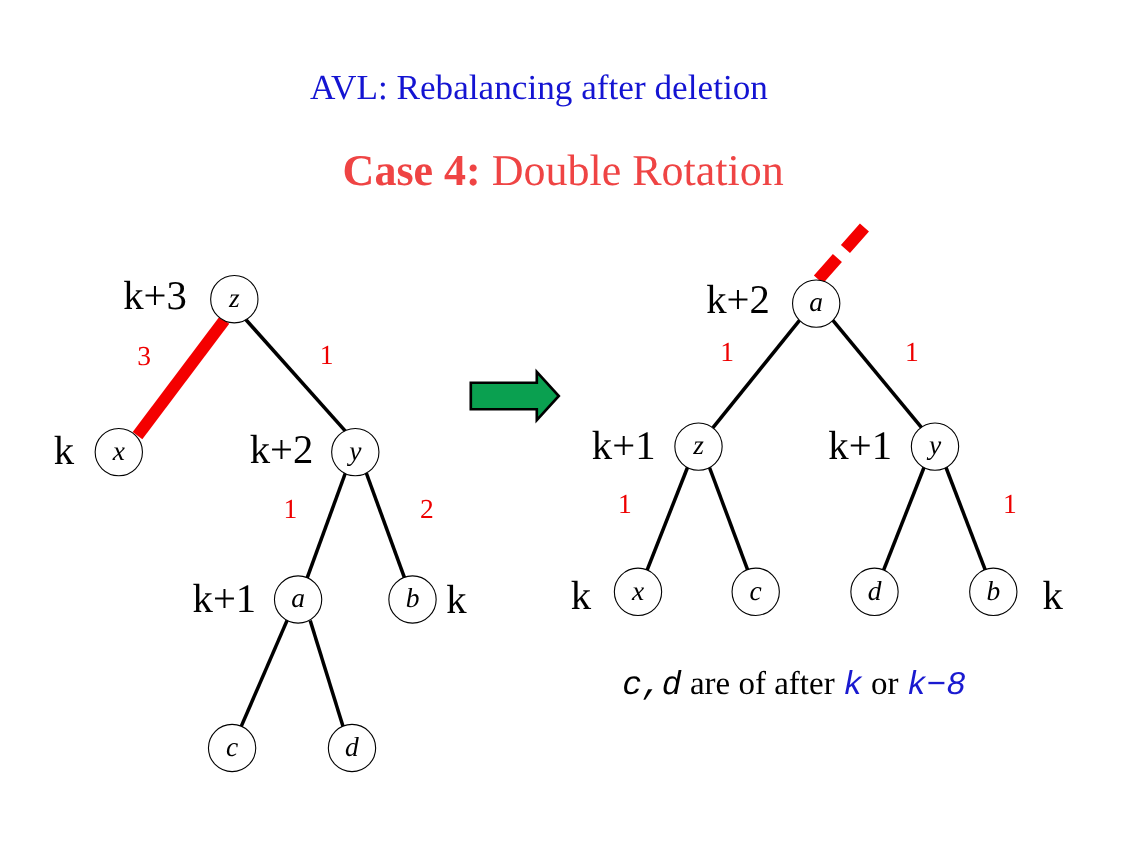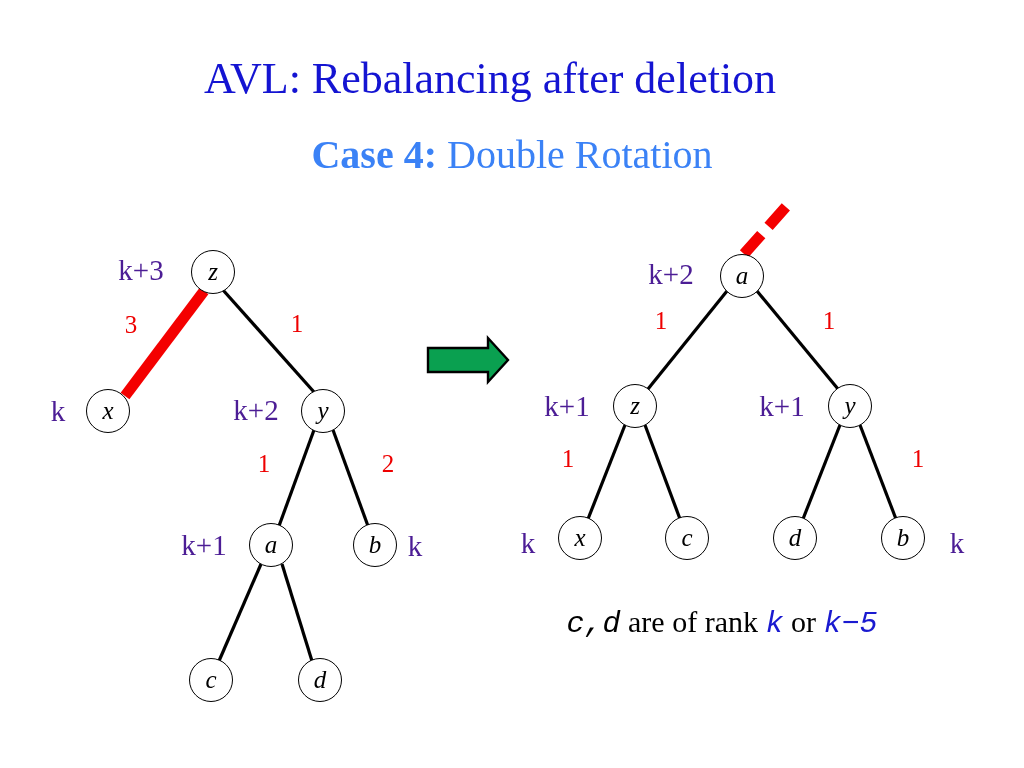--- a/index.html
+++ b/index.html
@@ -16,31 +16,31 @@
     font-family: "Liberation Serif", "DejaVu Serif", serif;
   }
   
   .title-main {
     position: absolute;
     left: 0;
     top: 54px;
     width: 980px;
     text-align: center;
     color: #1414d2;
-    font-size: 44px;
+    font-size: 32px;
     line-height: 50px;
     white-space: nowrap;
   }
   .title-sub {
     position: absolute;
     left: 0;
     top: 132px;
     width: 1024px;
     text-align: center;
-    color: #3b82f6;
+    color: #ef4444;
     font-size: 40px;
     line-height: 46px;
     white-space: nowrap;
   }
   .title-sub .bold { font-weight: bold; }
 
   
   svg.edges {
     position: absolute;
     left: 0;
@@ -67,22 +67,22 @@
     font-size: 25px;
     font-style: italic;
     color: #000000;
     line-height: 1;
   }
   .node span { display: block; transform: translateY(-1px); }
 
   
   .rank-label {
     position: absolute;
-    color: #4c1d95;
-    font-size: 29px;
+    color: #000000;
+    font-size: 37px;
     line-height: 30px;
     white-space: nowrap;
     transform: translate(-50%, -50%);
   }
   .weight-label {
     position: absolute;
     color: #ee0000;
     font-size: 25px;
     line-height: 26px;
     white-space: nowrap;
@@ -193,16 +193,16 @@
   <div class="rank-label" style="left:782px; top:406px;">k+1</div>
   <div class="rank-label" style="left:528px; top:543px;">k</div>
   <div class="rank-label" style="left:957px; top:543px;">k</div>
 
   <div class="weight-label" style="left:661px; top:321px;">1</div>
   <div class="weight-label" style="left:829px; top:321px;">1</div>
   <div class="weight-label" style="left:568px; top:459px;">1</div>
   <div class="weight-label" style="left:918px; top:459px;">1</div>
 
   <div class="caption" style="left:722px; top:605px;">
-    <span class="it">c,d</span><span> are of rank </span><span class="blue it">k</span><span> or </span><span class="blue it">k−5</span>
+    <span class="it">c,d</span><span> are of after </span><span class="blue it">k</span><span> or </span><span class="blue it">k−8</span>
   </div>
 
 </div>
 
 </body></html>

